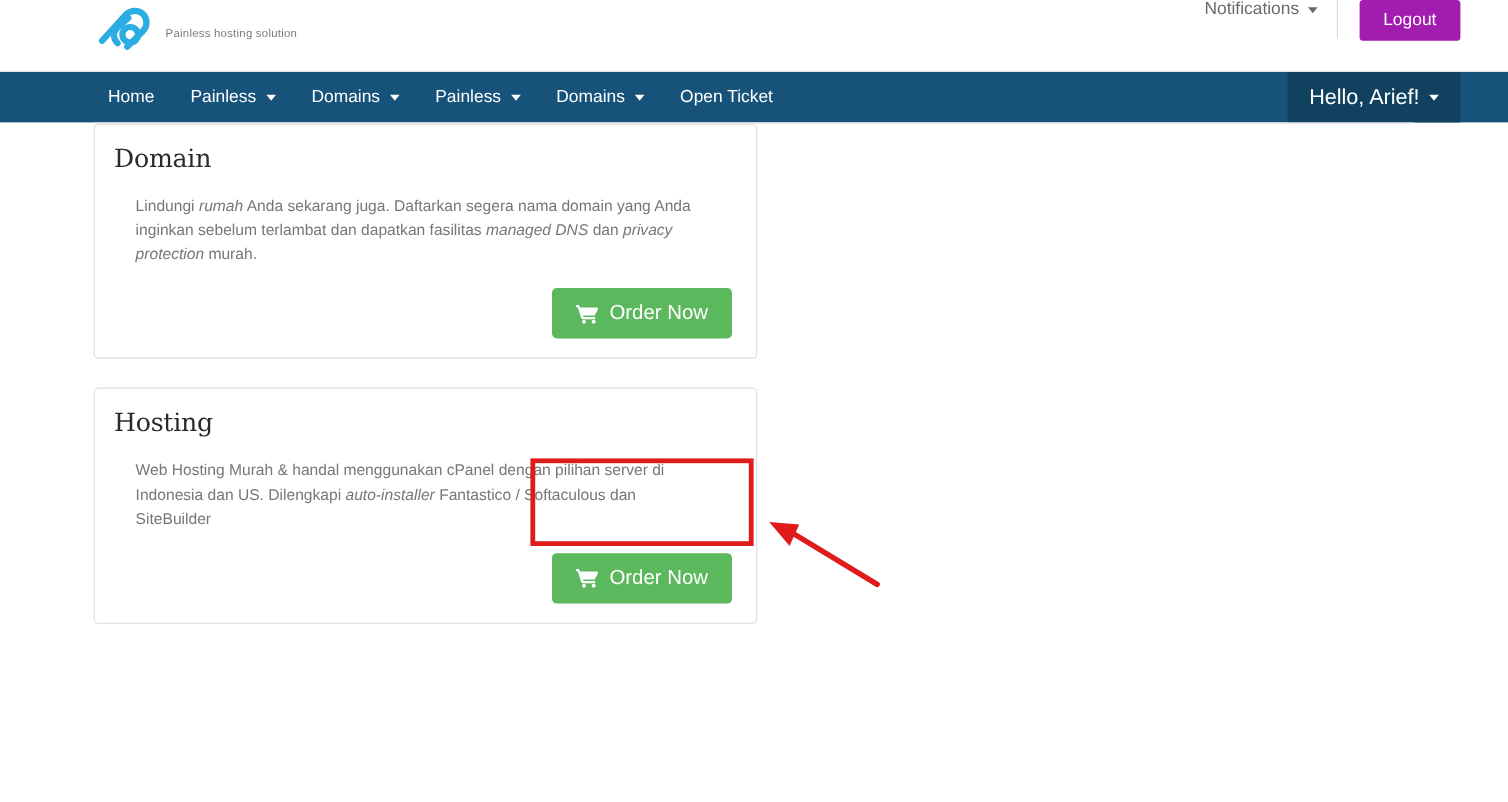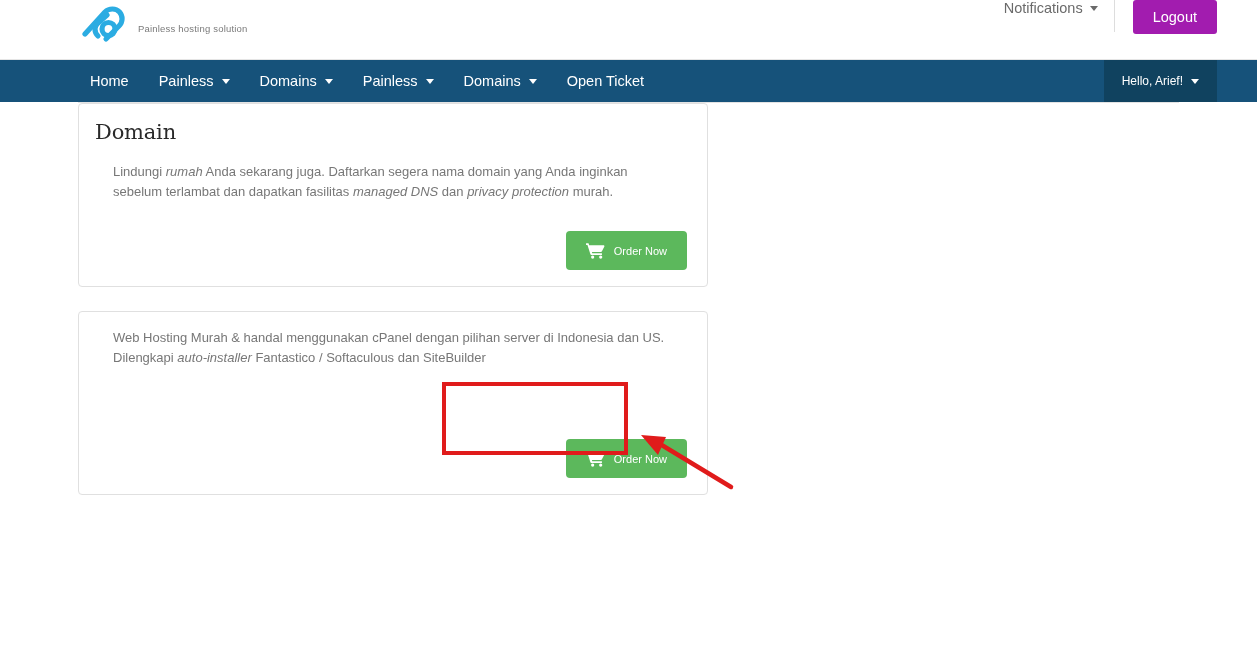--- a/index.html
+++ b/index.html
@@ -104,21 +104,21 @@
     border-left: 4.5px solid transparent;
     border-right: 4.5px solid transparent;
     border-top: 5px solid #ffffff;
     margin-left: 8px;
   }
   .nav-user {
     position: absolute;
     right: 40px; top: 0; bottom: 0;
     background: #10425f;
     color: #ffffff;
-    font-size: 12px;
+    font-size: 18px;
     display: flex; align-items: center;
     padding: 0 18px;
     cursor: pointer;
     white-space: nowrap;
   }
 
   
   .page {
     position: relative;
     padding: 0 78px;
@@ -146,21 +146,21 @@
     letter-spacing: -0.2px;
   }
 
   
   .cards {
     display: flex;
     flex-wrap: wrap;
     gap: 24px 30px;
   }
   .card {
-    width: 630px;
+    width: 553px;
     min-height: 184px;
     border: 1px solid #e0e0e0;
     border-radius: 4px;
     background: #ffffff;
     padding: 16px 20px 16px 16px;
     display: flex; flex-direction: column;
   }
   .card-title {
     font-family: "DejaVu Serif", serif;
     font-size: 21px;
@@ -181,21 +181,21 @@
     margin-top: auto;
     display: flex;
     justify-content: flex-end;
     padding-top: 18px;
   }
   .order-btn {
     background: #5cb85c;
     color: #ffffff;
     border: none;
     border-radius: 4px;
-    font-size: 11px;
+    font-size: 17px;
     font-family: "Liberation Sans", sans-serif;
     padding: 11px 20px;
     cursor: pointer;
     display: inline-flex;
     align-items: center;
     gap: 9px;
     white-space: nowrap;
   }
   .cart-icon { display: inline-block; width: 19px; height: 17px; }
 
@@ -295,20 +295,21 @@
               <circle cx="7" cy="16" r="1.7" fill="#ffffff"></circle>
               <circle cx="15.5" cy="16" r="1.7" fill="#ffffff"></circle>
             </svg>
           </span>
           <span>Order Now</span>
         </button>
       </div>
     </div>
 
     <div class="card">
+      <div class="card-title">Hosting</div>
       <div class="card-desc">Web Hosting Murah &amp; handal menggunakan cPanel dengan pilihan server di Indonesia dan US. Dilengkapi <em>auto-installer</em> Fantastico / Softaculous dan SiteBuilder</div>
       <div class="card-action">
         <button class="order-btn">
           <span class="cart-icon">
             <svg viewBox="0 0 20 18" width="19" height="17">
               <path d="M0 1.3h2.6l0.7 2.2h15.2c0.7 0 1.2 0.7 0.9 1.3l-2.6 5.1c-0.2 0.4-0.6 0.6-1 0.6H6.2l0.4 1.3h10.2v1.9H5.6c-0.5 0-0.9-0.3-1-0.8L1.5 3.2H0V1.3z" fill="#ffffff"></path>
               <circle cx="7" cy="16" r="1.7" fill="#ffffff"></circle>
               <circle cx="15.5" cy="16" r="1.7" fill="#ffffff"></circle>
             </svg>
           </span>

